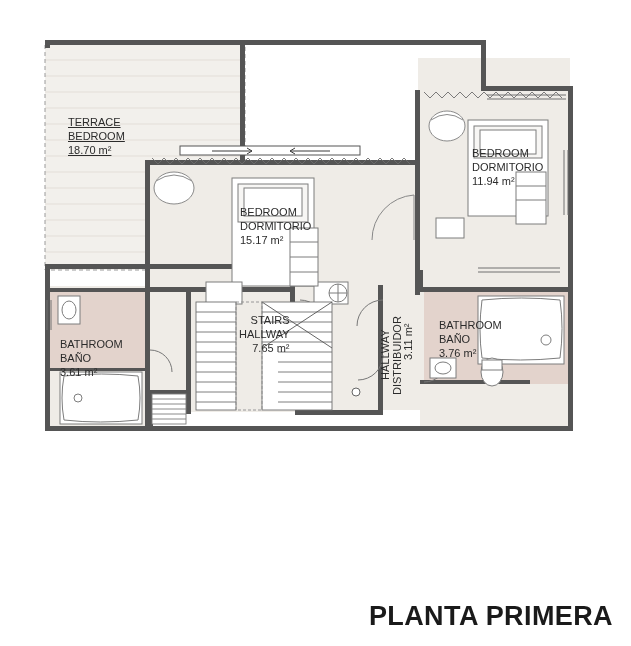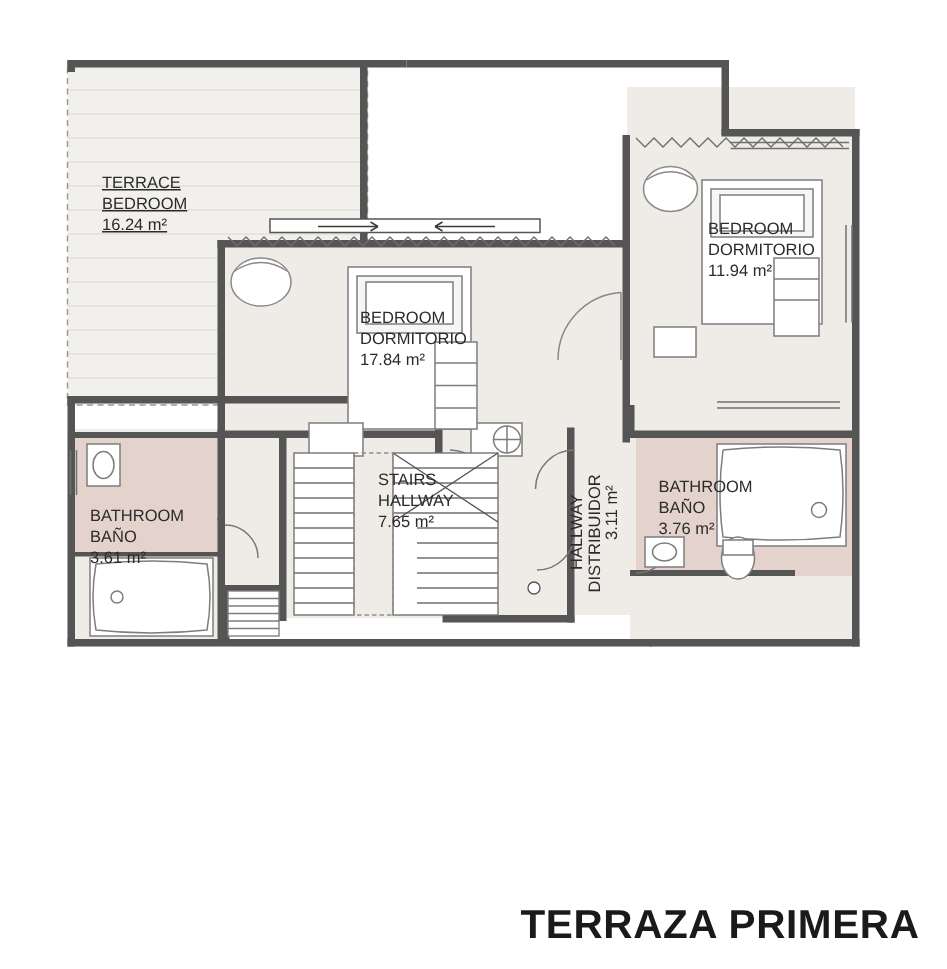--- a/index.html
+++ b/index.html
@@ -268,56 +268,56 @@
     <line x1="262" y1="302" x2="332" y2="348" stroke="#555"></line>
     <line x1="262" y1="348" x2="332" y2="302" stroke="#555"></line>
     <circle cx="356" cy="392" r="4" fill="#ffffff" stroke="#555"></circle>
     <rect x="236" y="302" width="26" height="108" fill="none" stroke="#8f8f8f" stroke-dasharray="3 2"></rect>
   </g>
 </svg>
 
 <div class="label" style="left:68px; top:115px;text-decoration:underline;">
   <span class="ln">TERRACE</span>
   <span class="ln">BEDROOM</span>
-  <span class="ln">16.24 m²</span>
+  <span class="ln">18.70 m²</span>
 </div>
 
 <div class="label" style="left:240px; top:205px;">
   <span class="ln">BEDROOM</span>
   <span class="ln">DORMITORIO</span>
-  <span class="ln">17.84 m²</span>
+  <span class="ln">15.17 m²</span>
 </div>
 
 <div class="label" style="left:472px; top:146px;">
   <span class="ln">BEDROOM</span>
   <span class="ln">DORMITORIO</span>
   <span class="ln">11.94 m²</span>
 </div>
 
 <div class="label" style="left:60px; top:337px;">
   <span class="ln">BATHROOM</span>
   <span class="ln">BAÑO</span>
   <span class="ln">3.61 m²</span>
 </div>
 
 <div class="label" style="left:439px; top:318px;">
   <span class="ln">BATHROOM</span>
   <span class="ln">BAÑO</span>
   <span class="ln">3.76 m²</span>
 </div>
 
-<div class="label" style="left:252px; top:313px;">
+<div class="label" style="left:239px; top:313px;text-align:right;">
   <span class="ln">STAIRS</span>
   <span class="ln">HALLWAY</span>
   <span class="ln">7.65 m²</span>
 </div>
 
 <div class="label vertical" style="left:401px; top:360px;">
   <span class="ln">3.11 m²</span>
 </div>
 <div class="label vertical" style="left:390px; top:395px;">
   <span class="ln">DISTRIBUIDOR</span>
 </div>
 <div class="label vertical" style="left:378px; top:380px;">
   <span class="ln">HALLWAY</span>
 </div>
 
-<div id="title">TERRAZA PRIMERA</div>
+<div id="title">PLANTA PRIMERA</div>
 
 </body></html>

